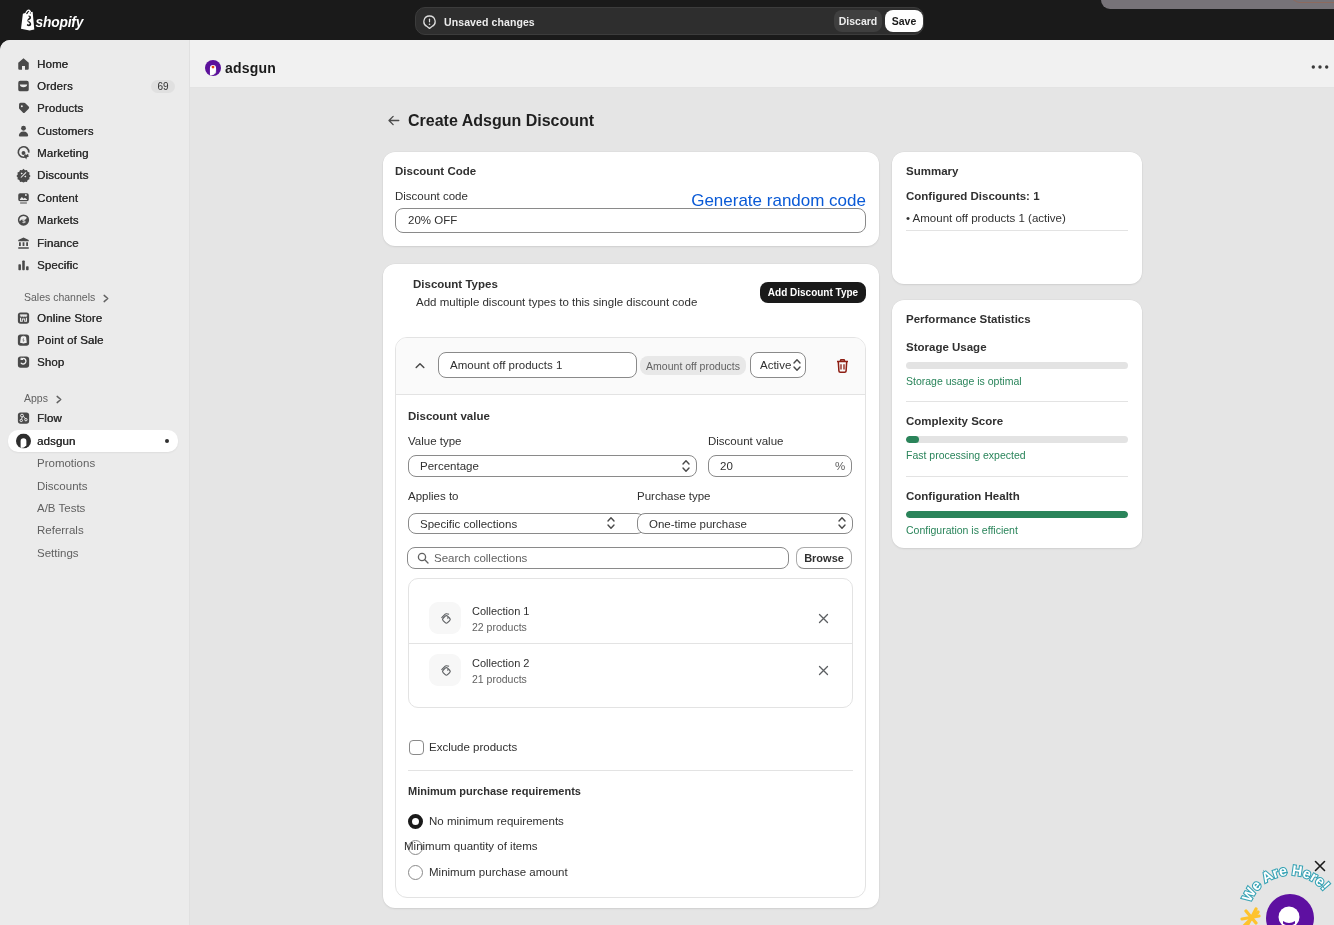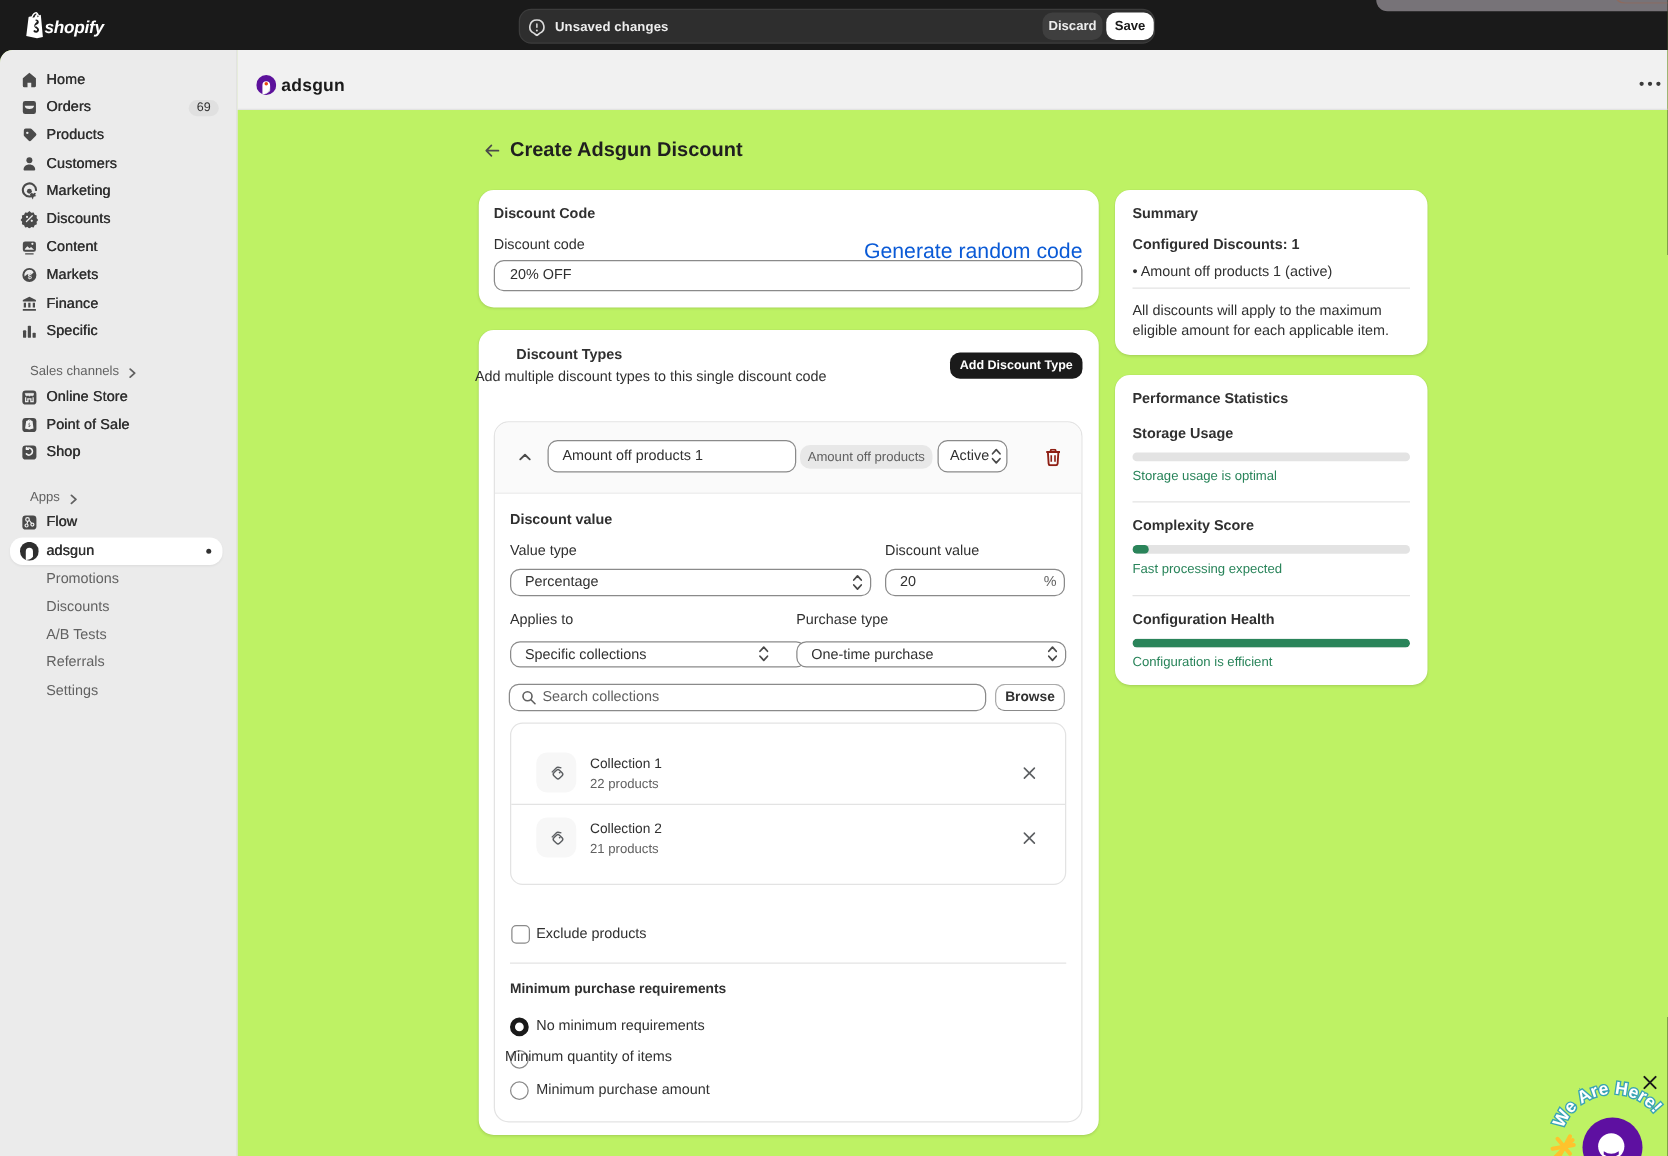--- a/index.html
+++ b/index.html
@@ -42,21 +42,21 @@
   <circle cx="6.5" cy="9.3" r="0.8" fill="#dcdcdc"></circle>
 </svg>
 <div class="abs" style="left:444px;top:15.5px;font-size:10.5px;font-weight:700;color:#ededed;letter-spacing:0.1px;">Unsaved changes</div>
 <div class="abs" style="left:834px;top:10px;width:48px;height:22px;background:#3f3f3f;border-radius:8px;color:#ededed;font-size:10.5px;white-space:nowrap;font-weight:700;display:flex;align-items:center;justify-content:center;">Discard</div>
 <div class="abs" style="left:885px;top:10px;width:38px;height:22px;background:#ffffff;border-radius:8px;color:#1a1a1a;font-size:10.5px;white-space:nowrap;font-weight:700;display:flex;align-items:center;justify-content:center;">Save</div>
 
 <div class="abs" style="left:1101px;top:0;width:233px;height:9px;background:#777378;border-radius:0 0 0 10px;z-index:50;overflow:hidden;">
   <div class="abs" style="left:190px;top:-8px;width:60px;height:11px;border-left:1.5px solid #8d6a5e;border-bottom:1.5px solid #8d6a5e;border-radius:0 0 0 9px;"></div>
 </div>
 
-<div class="abs" style="left:0;top:40px;width:1334px;height:885px;background:#bef264;border-radius:10px 0 0 0;overflow:hidden;">
+<div class="abs" style="left:0;top:40px;width:1334px;height:885px;background:#e5e5e5;border-radius:10px 0 0 0;overflow:hidden;">
 
   <div class="abs" style="left:0;top:0;width:190px;height:885px;background:#ebebeb;border-right:1px solid #e0e0e0;" id="sidebar"></div>
 
   <div class="nav-item" style="top:13px;">
     <svg width="15" height="15" viewBox="0 0 20 20">
         <path fill="#4a4a4a" d="M10 2.2 L3 8.2 V16 a1.6 1.6 0 0 0 1.6 1.6 H8 v-4.8 h4 v4.8 h3.4 A1.6 1.6 0 0 0 17 16 V8.2 Z"></path>
       </svg>
     <span class="txt">Home</span>
   </div>
   <div class="nav-item" style="top:35px;">
@@ -209,21 +209,21 @@
   <div class="card" style="left:383px;top:112px;width:496px;height:94px;"></div>
   <div class="abs lbl bld" style="left:395px;top:125px;">Discount Code</div>
   <div class="abs lbl" style="left:395px;top:150px;">Discount code</div>
   <div class="abs" style="right:468px;top:150px;font-size:13px;color:#0a5ad6;" id="genlink">&nbsp;</div>
   <div class="abs" style="left:666px;top:151px;width:200px;font-size:17px;color:#0a5ad6;text-align:right;">Generate random code</div>
   <div class="abs" style="left:395px;top:168px;width:471px;height:25px;border:1px solid #8a8a8a;border-radius:8px;background:#fff;"></div>
   <div class="abs lbl" style="left:408px;top:174px;">20% OFF</div>
 
   <div class="card" style="left:383px;top:224px;width:496px;height:644px;"></div>
   <div class="abs lbl bld" style="left:395px;top:238px;padding-left:18px;">Discount Types</div>
-  <div class="abs lbl" style="left:380px;top:256px;">Add multiple discount types to this single discount code</div>
+  <div class="abs lbl" style="left:416px;top:256px;">Add multiple discount types to this single discount code</div>
   <div class="abs" style="left:760px;top:242px;width:106px;height:21px;background:#1a1a1a;border-radius:8px;color:#fff;font-size:10px;font-weight:700;white-space:nowrap;display:flex;align-items:center;justify-content:center;">Add Discount Type</div>
 
   <div class="abs" style="left:395px;top:297px;width:471px;height:561px;border:1px solid #e3e3e3;border-radius:12px;background:#fff;"></div>
   <div class="abs" style="left:396px;top:298px;width:469px;height:57px;background:#fafafa;border-bottom:1px solid #e3e3e3;border-radius:11px 11px 0 0;"></div>
   <svg class="abs" style="left:415px;top:322px;" width="10" height="7" viewBox="0 0 10 7">
     <path d="M1.2 5.5 L5 1.8 L8.8 5.5" fill="none" stroke="#4a4a4a" stroke-width="1.5" stroke-linecap="round" stroke-linejoin="round"></path>
   </svg>
   <div class="abs" style="left:438px;top:312px;width:199px;height:26px;border:1px solid #8a8a8a;border-radius:8px;background:#fff;"></div>
   <div class="abs lbl" style="left:450px;top:319px;">Amount off products 1</div>
   <div class="abs" style="left:640px;top:316px;width:106px;height:19px;background:#e8e8e8;border-radius:8px;color:#616161;font-size:10.5px;white-space:nowrap;display:flex;align-items:center;justify-content:center;">Amount off products</div>
@@ -306,21 +306,20 @@
   <div class="abs" style="left:408px;top:799.5px;width:15px;height:15px;border-radius:50%;border:1.5px solid #8a8a8a;background:#fff;"></div>
   <div class="abs lbl" style="left:404px;top:800px;">Minimum quantity of items</div>
   <div class="abs" style="left:408px;top:825px;width:15px;height:15px;border-radius:50%;border:1.5px solid #8a8a8a;background:#fff;"></div>
   <div class="abs lbl" style="left:429px;top:826px;">Minimum purchase amount</div>
 
   <div class="card" style="left:892px;top:112px;width:250px;height:132px;"></div>
   <div class="abs lbl bld" style="left:906px;top:125px;">Summary</div>
   <div class="abs lbl bld" style="left:906px;top:150px;">Configured Discounts: 1</div>
   <div class="abs lbl" style="left:906px;top:172px;">• Amount off products 1 (active)</div>
   <div class="hr" style="left:906px;top:190px;width:222px;"></div>
-  <div class="abs lbl" style="left:906px;top:201px;width:236px;line-height:16px;">All discounts will apply to the maximum eligible amount for each applicable item.</div>
 
   <div class="card" style="left:892px;top:260px;width:250px;height:248px;"></div>
   <div class="abs bld" style="left:906px;top:273px;font-size:11.5px;color:#303030;">Performance Statistics</div>
   <div class="abs lbl bld" style="left:906px;top:301px;">Storage Usage</div>
   <div class="bar" style="left:906px;top:322px;width:222px;"></div>
   <div class="abs grn" style="left:906px;top:335px;">Storage usage is optimal</div>
   <div class="hr" style="left:906px;top:361px;width:222px;"></div>
   <div class="abs lbl bld" style="left:906px;top:375px;">Complexity Score</div>
   <div class="bar" style="left:906px;top:396px;width:222px;">
       <div style="width:13px;height:7px;background:#2a845a;border-radius:4px;"></div>

